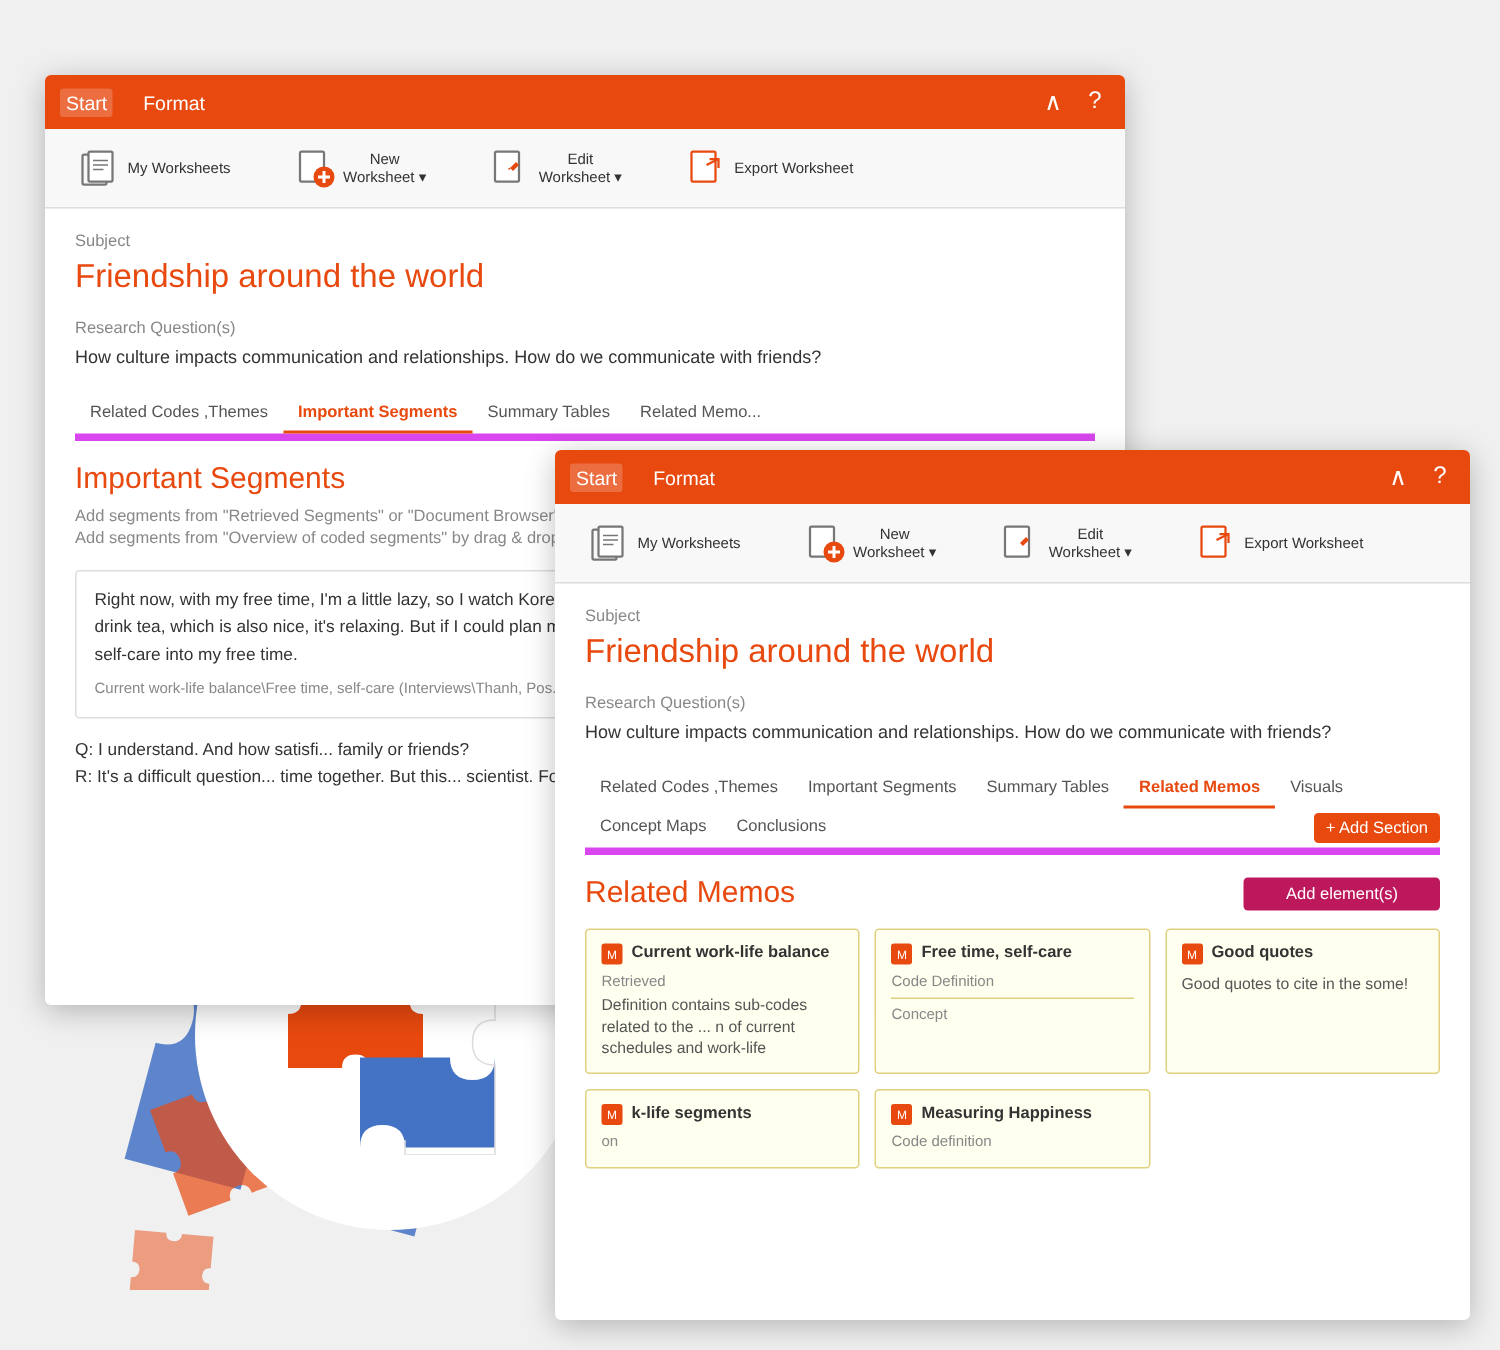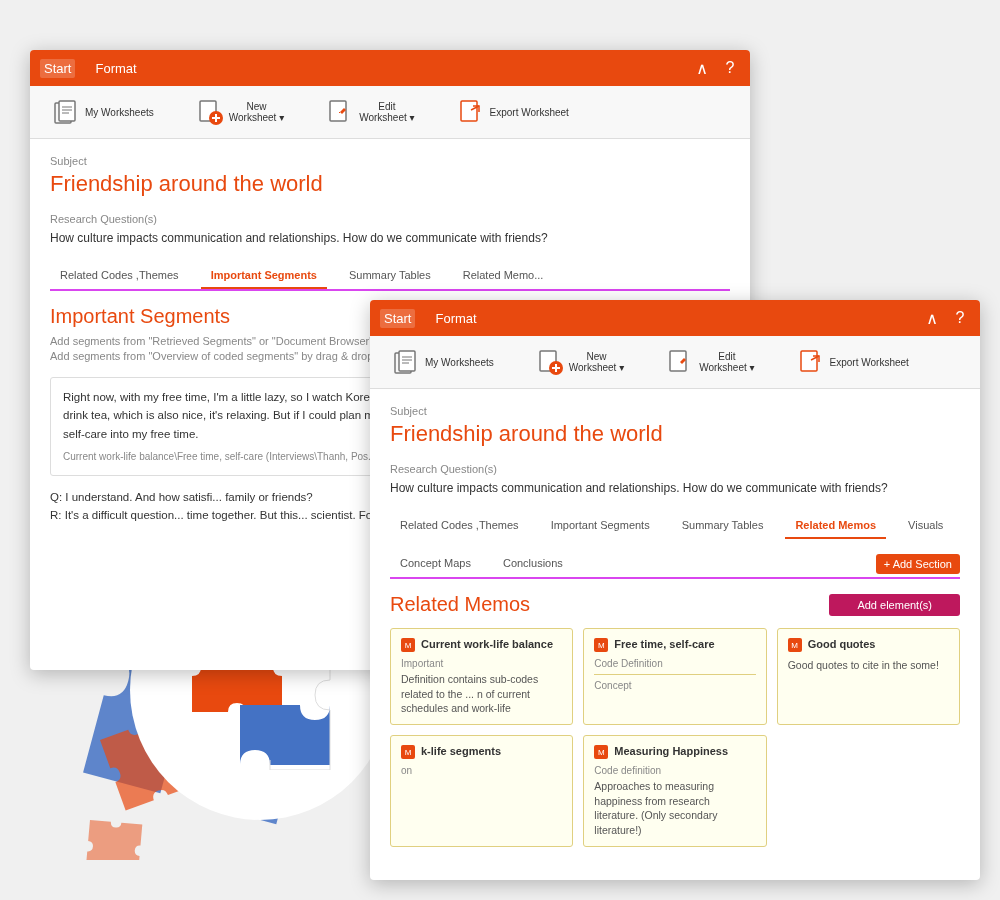--- a/index.html
+++ b/index.html
@@ -147,24 +147,24 @@
     .research-question {
       font-size: 12px;
       color: #333;
       margin-bottom: 16px;
       line-height: 1.5;
     }
 
     
     .tabs {
       display: flex;
-      border-bottom: 2px solid #d946ef;
+      border-bottom: 5px solid #d946ef;
       margin-bottom: 0;
       flex-wrap: wrap;
-      gap: 12px;
+      gap: 0;
     }
     .tab {
       font-size: 11px;
       padding: 6px 10px;
       cursor: pointer;
       color: #555;
       border-bottom: 2px solid transparent;
       white-space: nowrap;
     }
     .tab.active {
@@ -528,21 +528,21 @@
 
     <div class="memo-grid">
 
       <div class="memo-card">
         <div class="memo-card-header">
           <div class="memo-icon">
               <span>M</span>
             </div>
           <div class="memo-card-title">Current work-life balance</div>
         </div>
-        <div class="memo-card-subtitle">Important</div>
+        <div class="memo-card-subtitle">Retrieved</div>
         <div class="memo-card-body">Definition contains sub-codes related to the ... n of current schedules and work-life</div>
       </div>
 
       <div class="memo-card">
         <div class="memo-card-header">
           <div class="memo-icon">
               <span>M</span>
             </div>
           <div class="memo-card-title">Free time, self-care</div>
         </div>
@@ -572,18 +572,17 @@
       </div>
 
       <div class="memo-card">
         <div class="memo-card-header">
           <div class="memo-icon">
               <span>M</span>
             </div>
           <div class="memo-card-title">Measuring Happiness</div>
         </div>
         <div class="memo-card-subtitle">Code definition</div>
-        <div class="memo-card-body">Approaches to measuring happiness from research literature. (Only secondary literature!)</div>
       </div>
 
     </div>
   </div>
 </div>
 
 </body></html>

